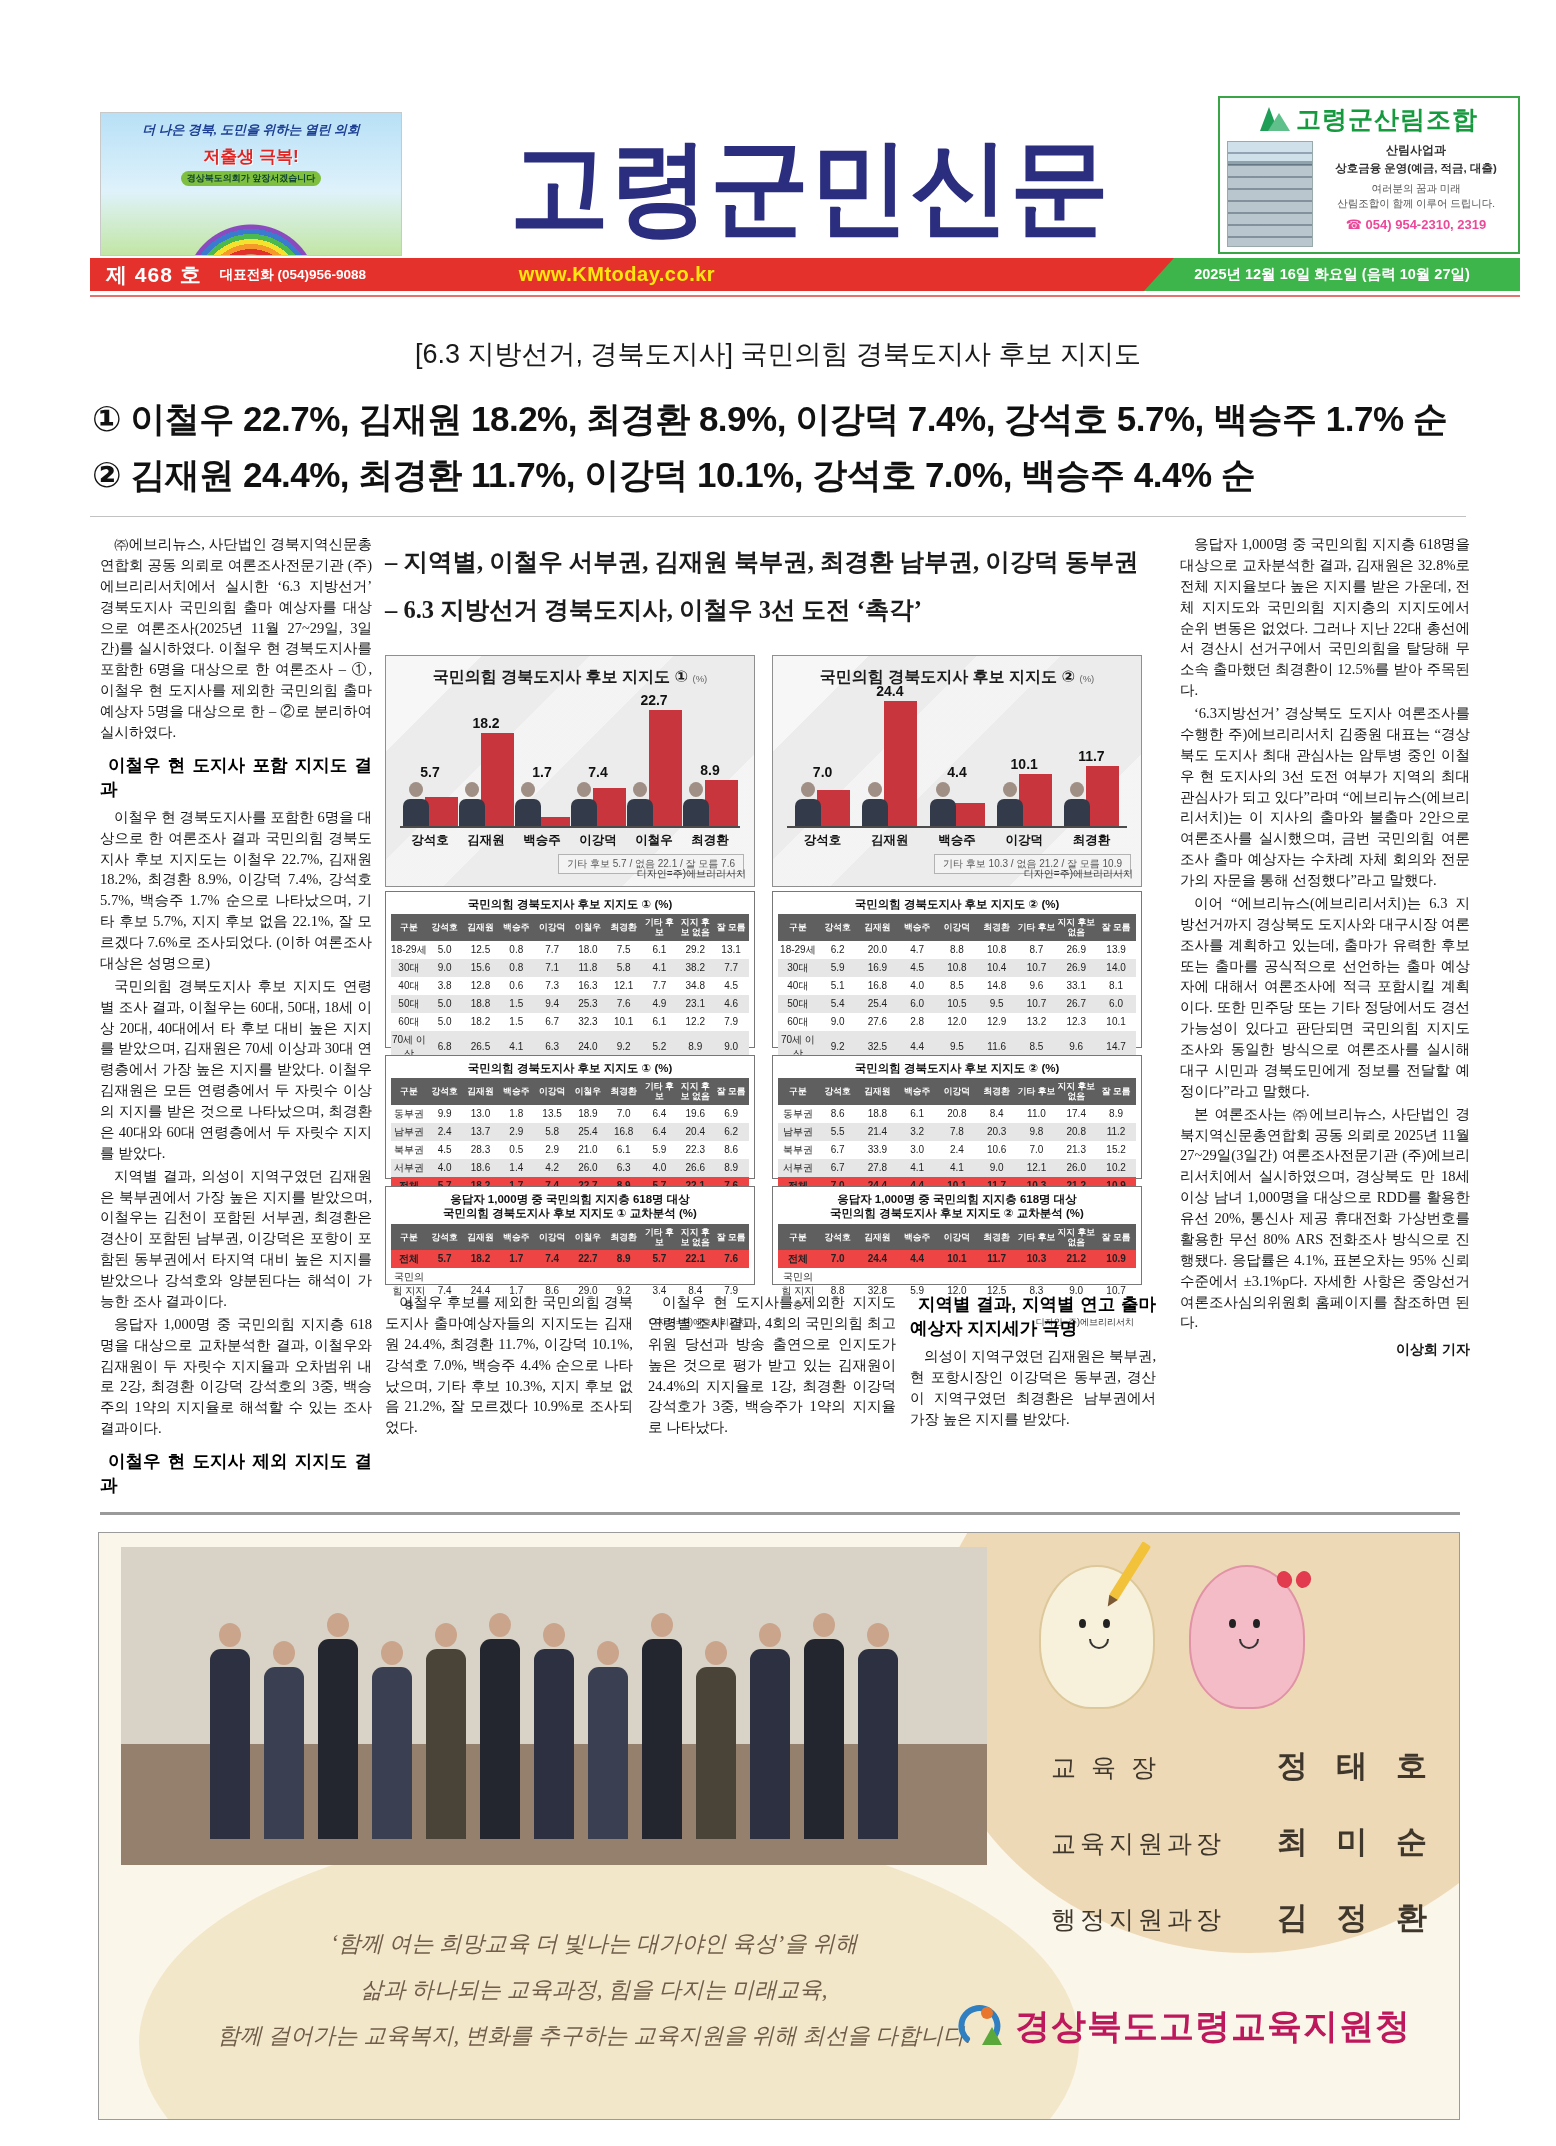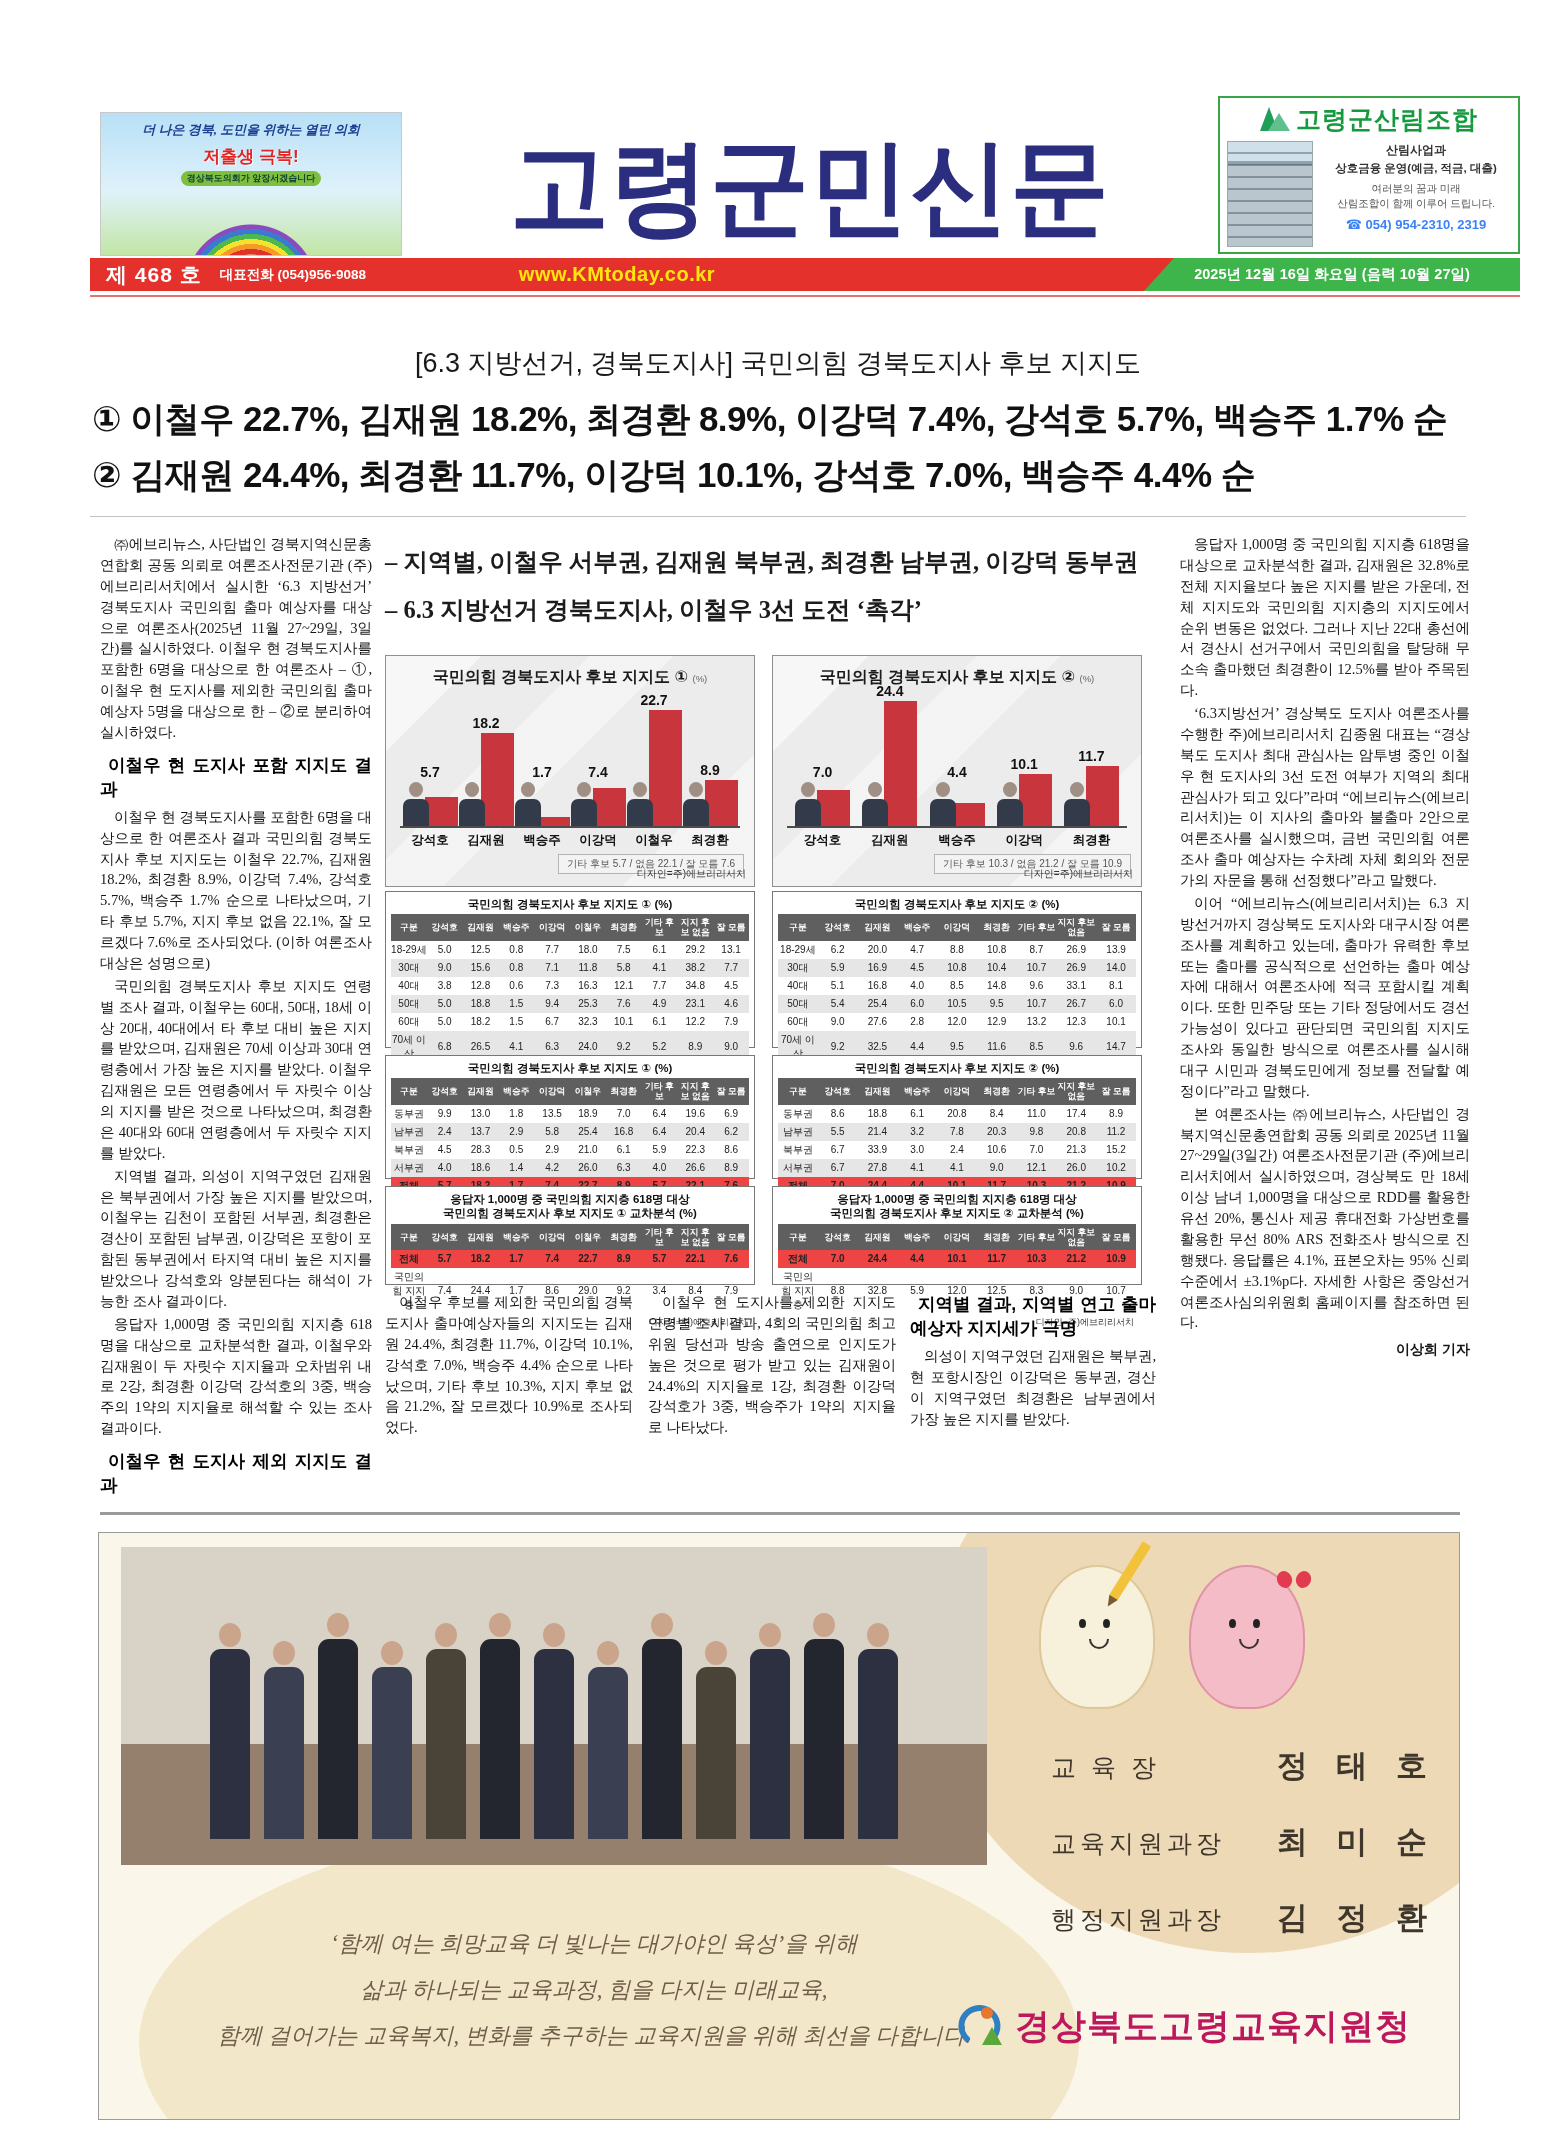--- a/index.html
+++ b/index.html
@@ -29,35 +29,35 @@
   .ra-name{font:900 25px var(--sans);color:#169a3e;letter-spacing:1px;}
   .ra-body{display:flex;gap:8px;margin-top:5px;}
   .building{width:84px;height:104px;border:1px solid #9aa;flex:0 0 auto;
     background:linear-gradient(#cfe0ea 0 18%, #8fa3ad 18% 22%, #b9c6cd 22% 100%),
       repeating-linear-gradient(#0000 0 10px, rgba(40,60,80,.35) 10px 12px);background-blend-mode:multiply;}
   .ra-text{flex:1;text-align:center;color:#333;}
   .ra-l0{font:700 12px var(--sans);margin-top:1px;}
   .ra-l1{font:700 11.5px var(--sans);margin-top:2px;}
   .ra-l2{font:400 10.5px var(--serif);margin-top:6px;color:#555;}
   .ra-l3{font:400 10.5px var(--serif);margin-top:1px;color:#555;}
-  .ra-phone{font:700 13px var(--sans);margin-top:6px;color:#3b82f6;}
+  .ra-phone{font:700 13px var(--sans);margin-top:6px;color:#ec4899;}
 
   
   .info-bar{position:absolute;left:90px;top:258px;width:1430px;height:33px;background:var(--red);
     display:flex;align-items:center;color:#fff;}
   .bar-underline{position:absolute;left:90px;top:295px;width:1430px;height:2px;background:#e2736f;}
   .issue{font:900 21px var(--sans);margin-left:16px;letter-spacing:1px;}
   .phone{font:700 13.5px var(--sans);margin-left:18px;}
   .website{position:absolute;left:0;right:376px;text-align:center;font:900 20px var(--sans);color:#ffe70e;letter-spacing:.5px;}
   .date-sect{position:absolute;right:0;top:0;bottom:0;width:376px;background:var(--green);
     clip-path:polygon(30px 0,100% 0,100% 100%,0 100%);display:flex;align-items:center;justify-content:center;}
   .date-sect span{font:700 14.5px var(--sans);color:#fff;}
 
   
-  .kicker{position:absolute;left:90px;top:345px;width:1376px;text-align:center;font:500 27px var(--sans);color:#1a1a1a;}
+  .kicker{position:absolute;left:90px;top:336px;width:1376px;text-align:center;font:500 27px var(--sans);color:#1a1a1a;}
   .hl1{position:absolute;left:92px;top:396px;width:1380px;font:800 35px var(--sans);color:#111;letter-spacing:-.5px;}
   .hl2{position:absolute;left:92px;top:452px;width:1380px;font:800 35px var(--sans);color:#111;letter-spacing:-.5px;}
   .hl-rule{position:absolute;left:90px;top:516px;width:1376px;height:1px;background:#c2c2c2;}
 
   
   .bodycol{font:400 14.5px/1.44 var(--serif);color:#161616;text-align:justify;}
   .bodycol p{margin:0 0 2px;text-indent:14px;}
   .bodycol h4{font:800 17.5px var(--sans);margin:10px 0 6px;text-indent:8px;color:#000;}
   .col1{position:absolute;left:100px;top:534px;width:272px;height:976px;overflow:hidden;}
   .col5{position:absolute;left:1180px;top:534px;width:290px;height:930px;overflow:hidden;}

